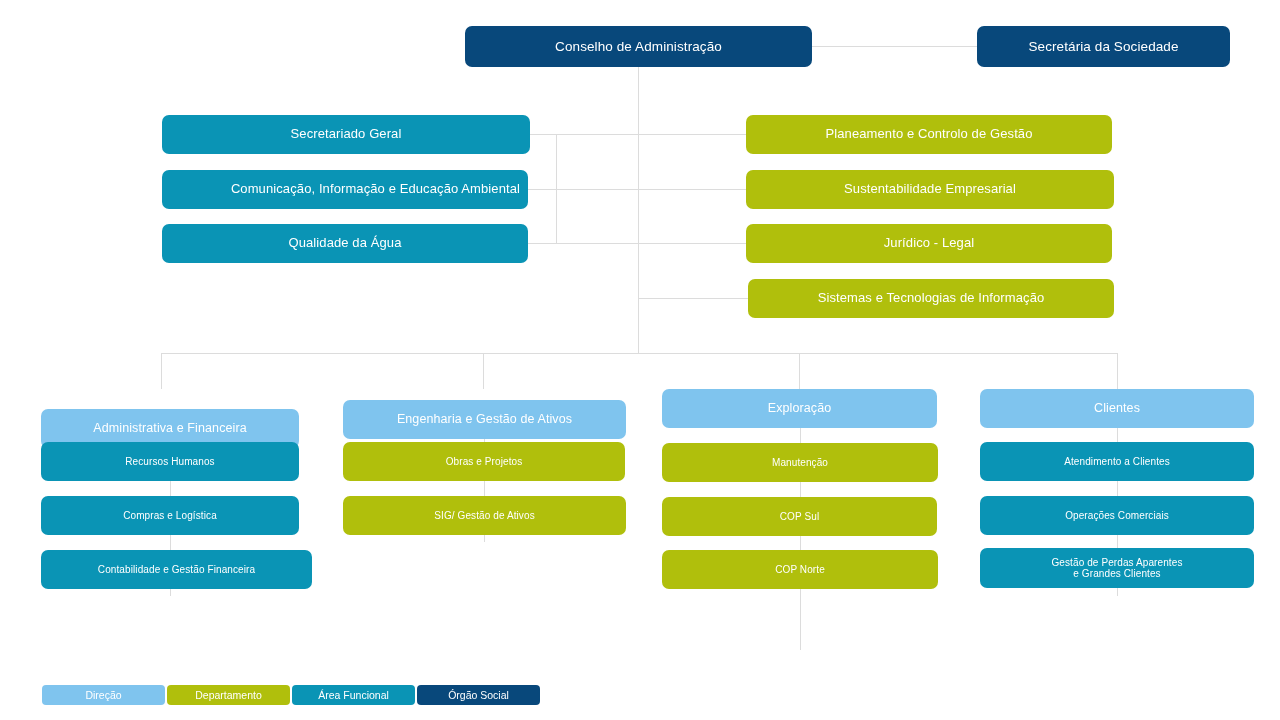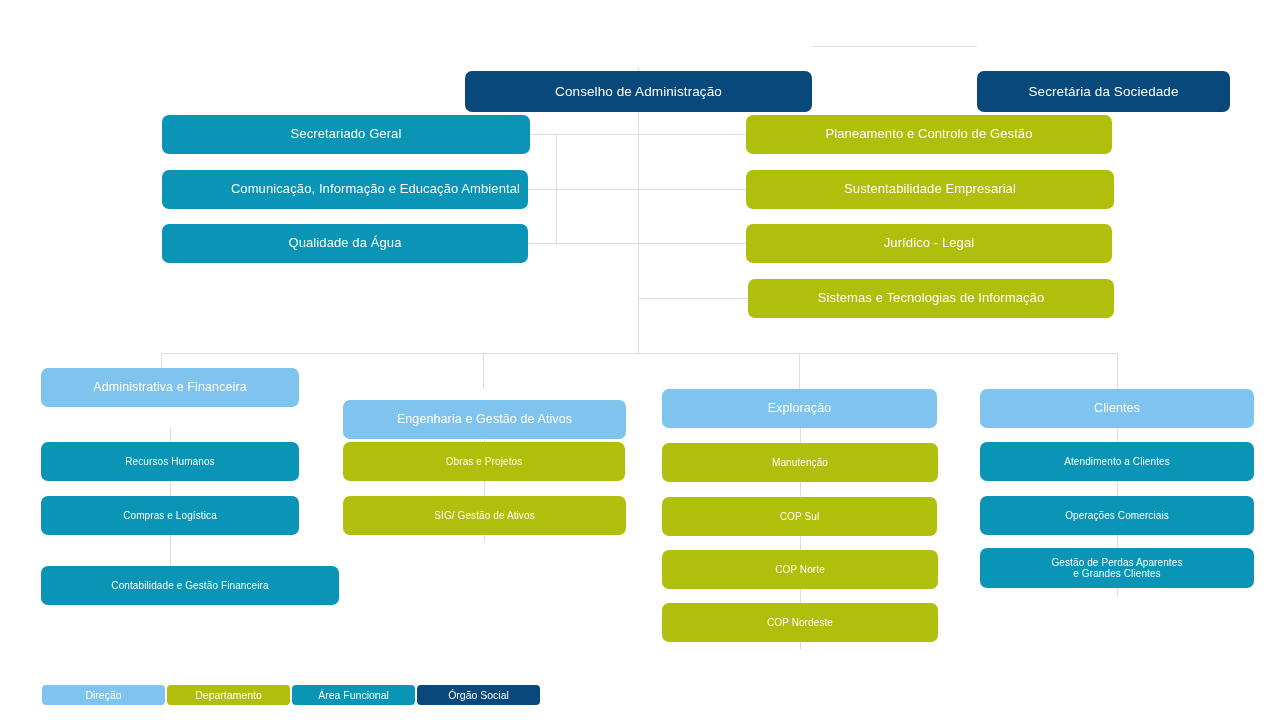--- a/index.html
+++ b/index.html
@@ -56,21 +56,21 @@
     color: #ffffff;
     -webkit-font-smoothing: antialiased;
   }
 
   
   .c-orgao  { background: #08487B; }
   .c-direcao{ background: #7FC4EE; }
   .c-area   { background: #0A94B5; }
   .c-depto  { background: #B0BF0C; }
 
-  .node.size-top    { font-size: 13.5px; margin-top: 45px; }
+  .node.size-top    { font-size: 13.5px; }
   .node.size-mid    { font-size: 13px; }
   .node.size-col    { font-size: 12.5px; }
   .node.size-sub    { font-size: 10px; }
 
   
   #legend {
     position: absolute;
     left: 42px;
     top: 685px;
     display: flex;
@@ -152,30 +152,30 @@
   <div class="node c-depto size-mid" style="left:746px; top:170px; width:368px; height:39px;">
     <span>Sustentabilidade Empresarial</span>
   </div>
   <div class="node c-depto size-mid" style="left:746px; top:224px; width:366px; height:39px;">
     <span>Jurídico - Legal</span>
   </div>
   <div class="node c-depto size-mid" style="left:748px; top:279px; width:366px; height:39px;">
     <span>Sistemas e Tecnologias de Informação</span>
   </div>
 
-  <div class="node c-direcao size-col" style="left:41px; top:368px; width:258px; height:39px;">
+  <div class="node c-direcao size-col" style="left:41px; top:409px; width:258px; height:39px;">
     <span>Administrativa e Financeira</span>
   </div>
   <div class="node c-area size-sub" style="left:41px; top:442px; width:258px; height:39px;">
     <span>Recursos Humanos</span>
   </div>
   <div class="node c-area size-sub" style="left:41px; top:496px; width:258px; height:39px;text-align:right;">
     <span>Compras e Logística</span>
   </div>
-  <div class="node c-area size-sub" style="left:41px; top:550px; width:298px; height:39px;margin-top:16px;">
+  <div class="node c-area size-sub" style="left:41px; top:550px; width:271px; height:39px;">
     <span>Contabilidade e Gestão Financeira</span>
   </div>
 
   <div class="node c-direcao size-col" style="left:343px; top:400px; width:283px; height:39px;">
     <span>Engenharia e Gestão de Ativos</span>
   </div>
   <div class="node c-depto size-sub" style="left:343px; top:442px; width:282px; height:39px;">
     <span>Obras e Projetos</span>
   </div>
   <div class="node c-depto size-sub" style="left:343px; top:496px; width:283px; height:39px;">
@@ -186,23 +186,20 @@
     <span>Exploração</span>
   </div>
   <div class="node c-depto size-sub" style="left:662px; top:443px; width:276px; height:39px;">
     <span>Manutenção</span>
   </div>
   <div class="node c-depto size-sub" style="left:662px; top:497px; width:275px; height:39px;">
     <span>COP Sul</span>
   </div>
   <div class="node c-depto size-sub" style="left:662px; top:550px; width:276px; height:39px;">
     <span>COP Norte</span>
-  </div>
-  <div class="node c-depto size-sub" style="left:662px; top:603px; width:276px; height:39px;">
-    <span>COP Nordeste</span>
   </div>
 
   <div class="node c-direcao size-col" style="left:980px; top:389px; width:274px; height:39px;">
     <span>Clientes</span>
   </div>
   <div class="node c-area size-sub" style="left:980px; top:442px; width:274px; height:39px;">
     <span>Atendimento a Clientes</span>
   </div>
   <div class="node c-area size-sub" style="left:980px; top:496px; width:274px; height:39px;">
     <span>Operações Comerciais</span>

